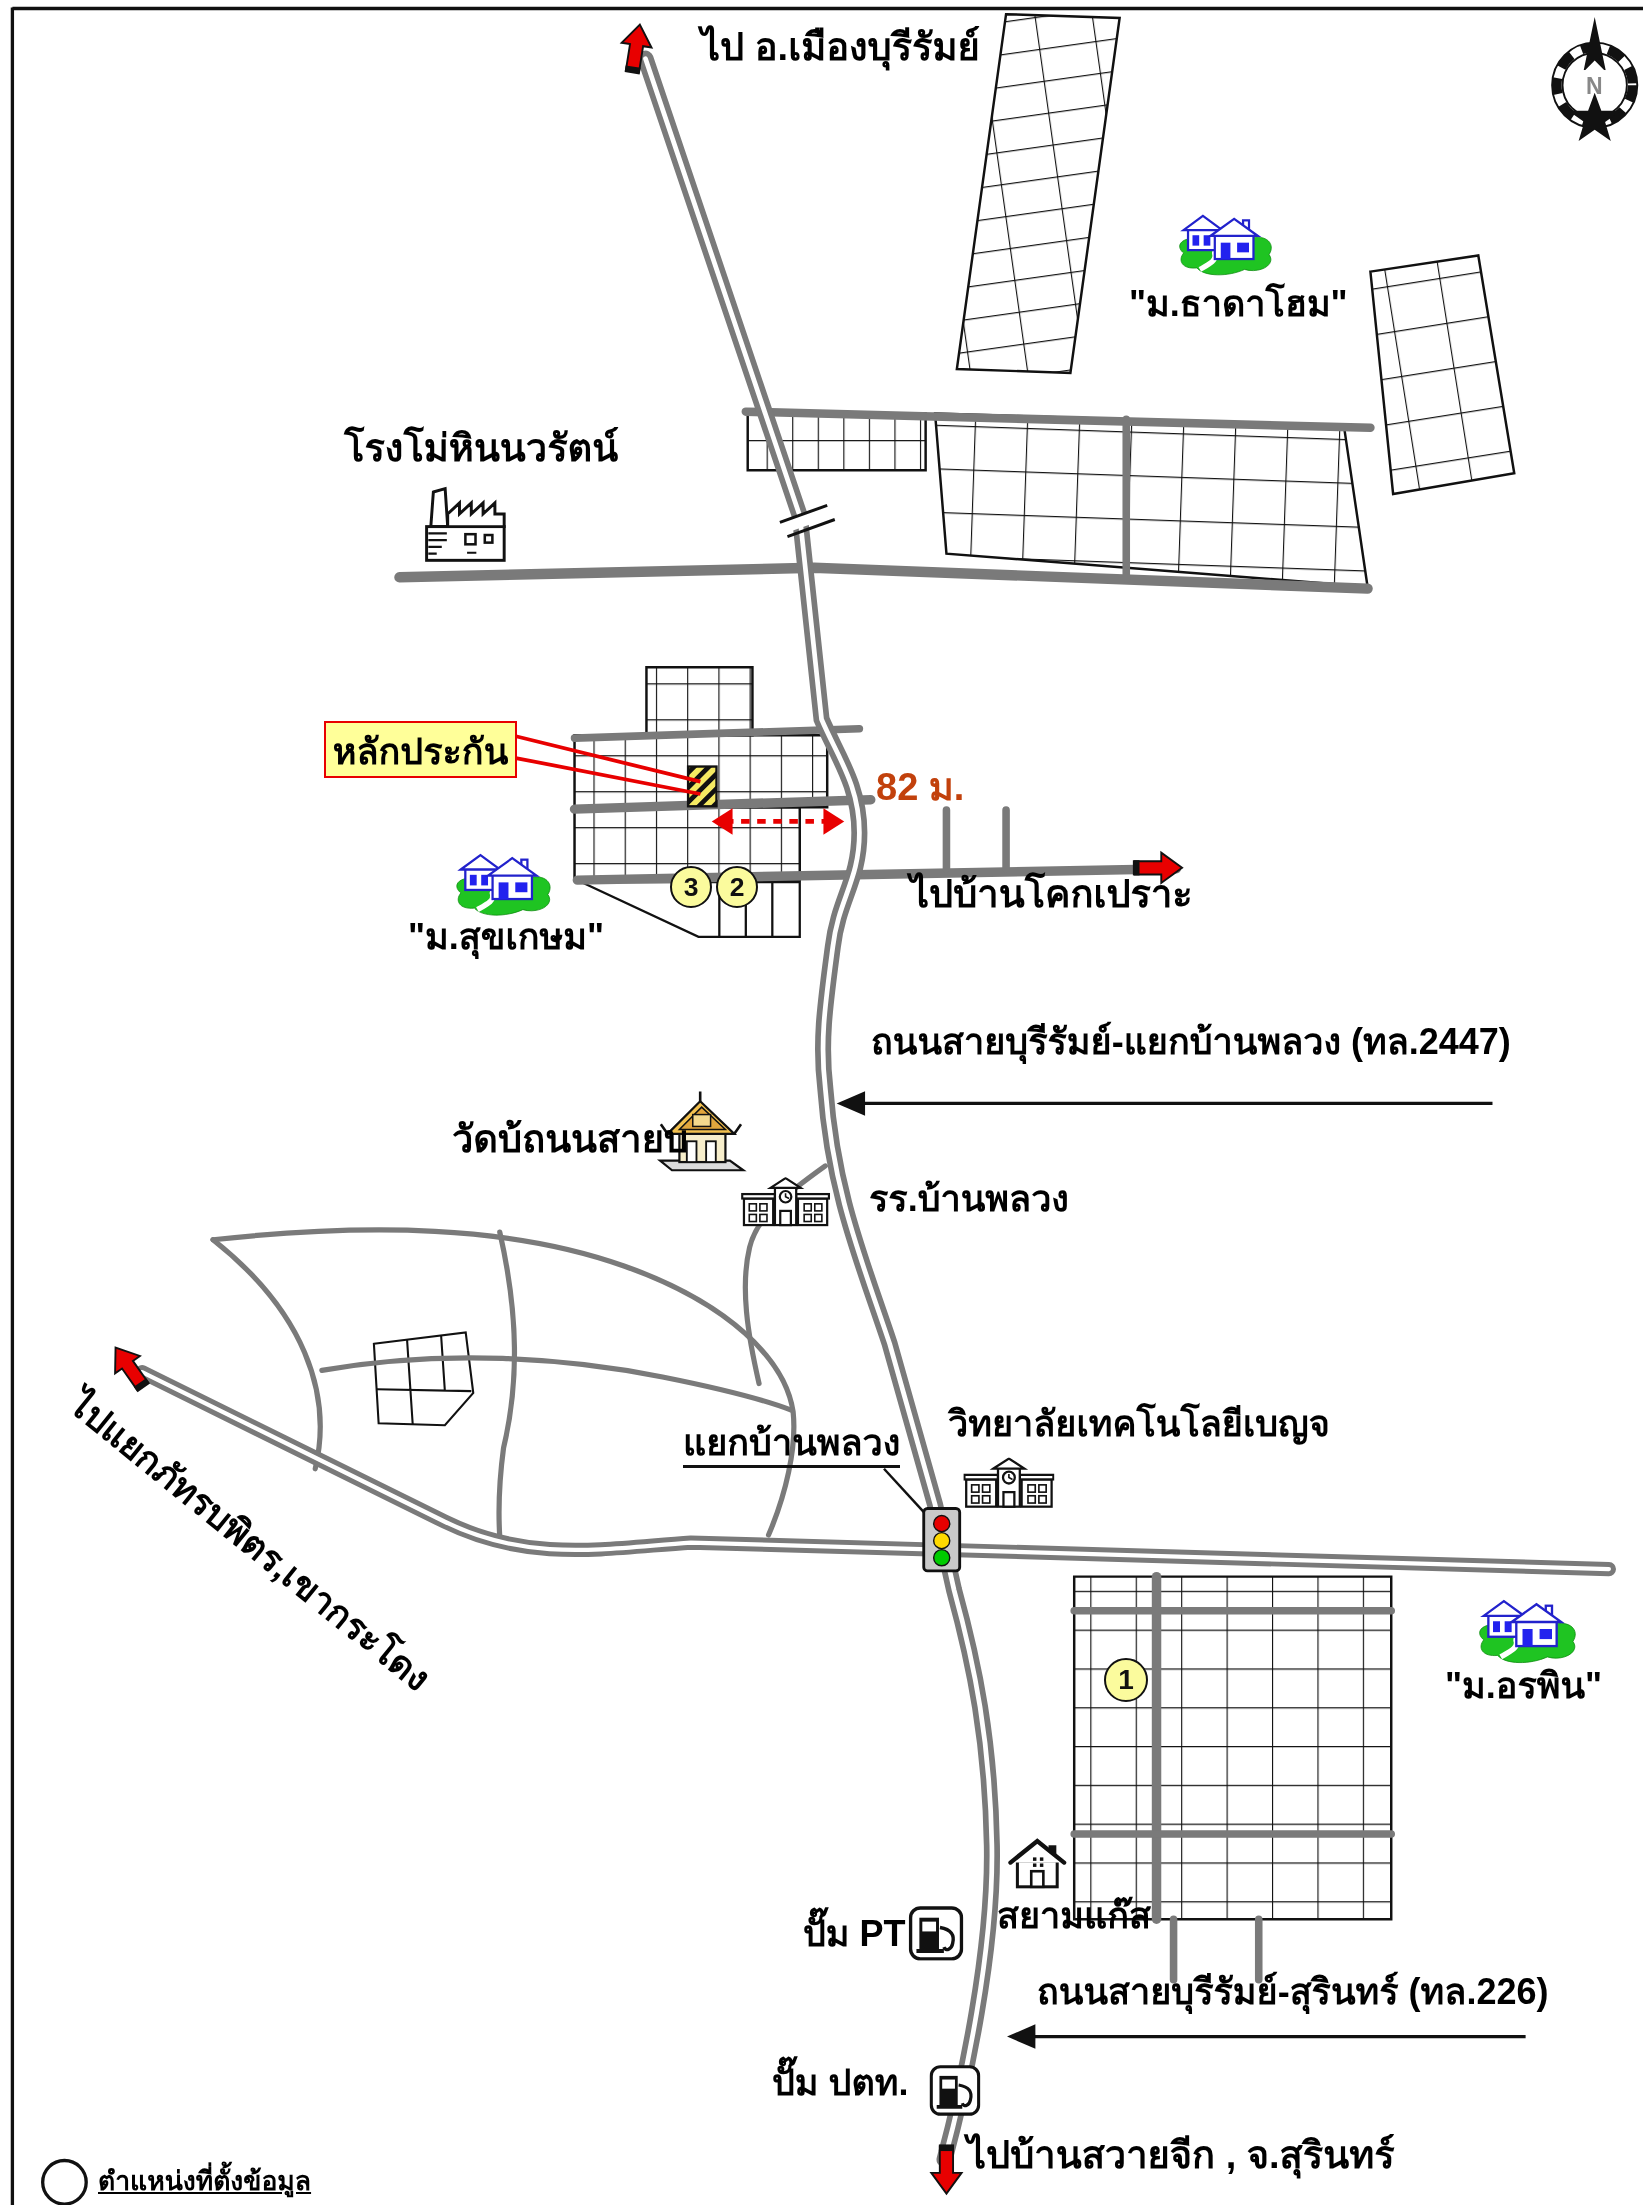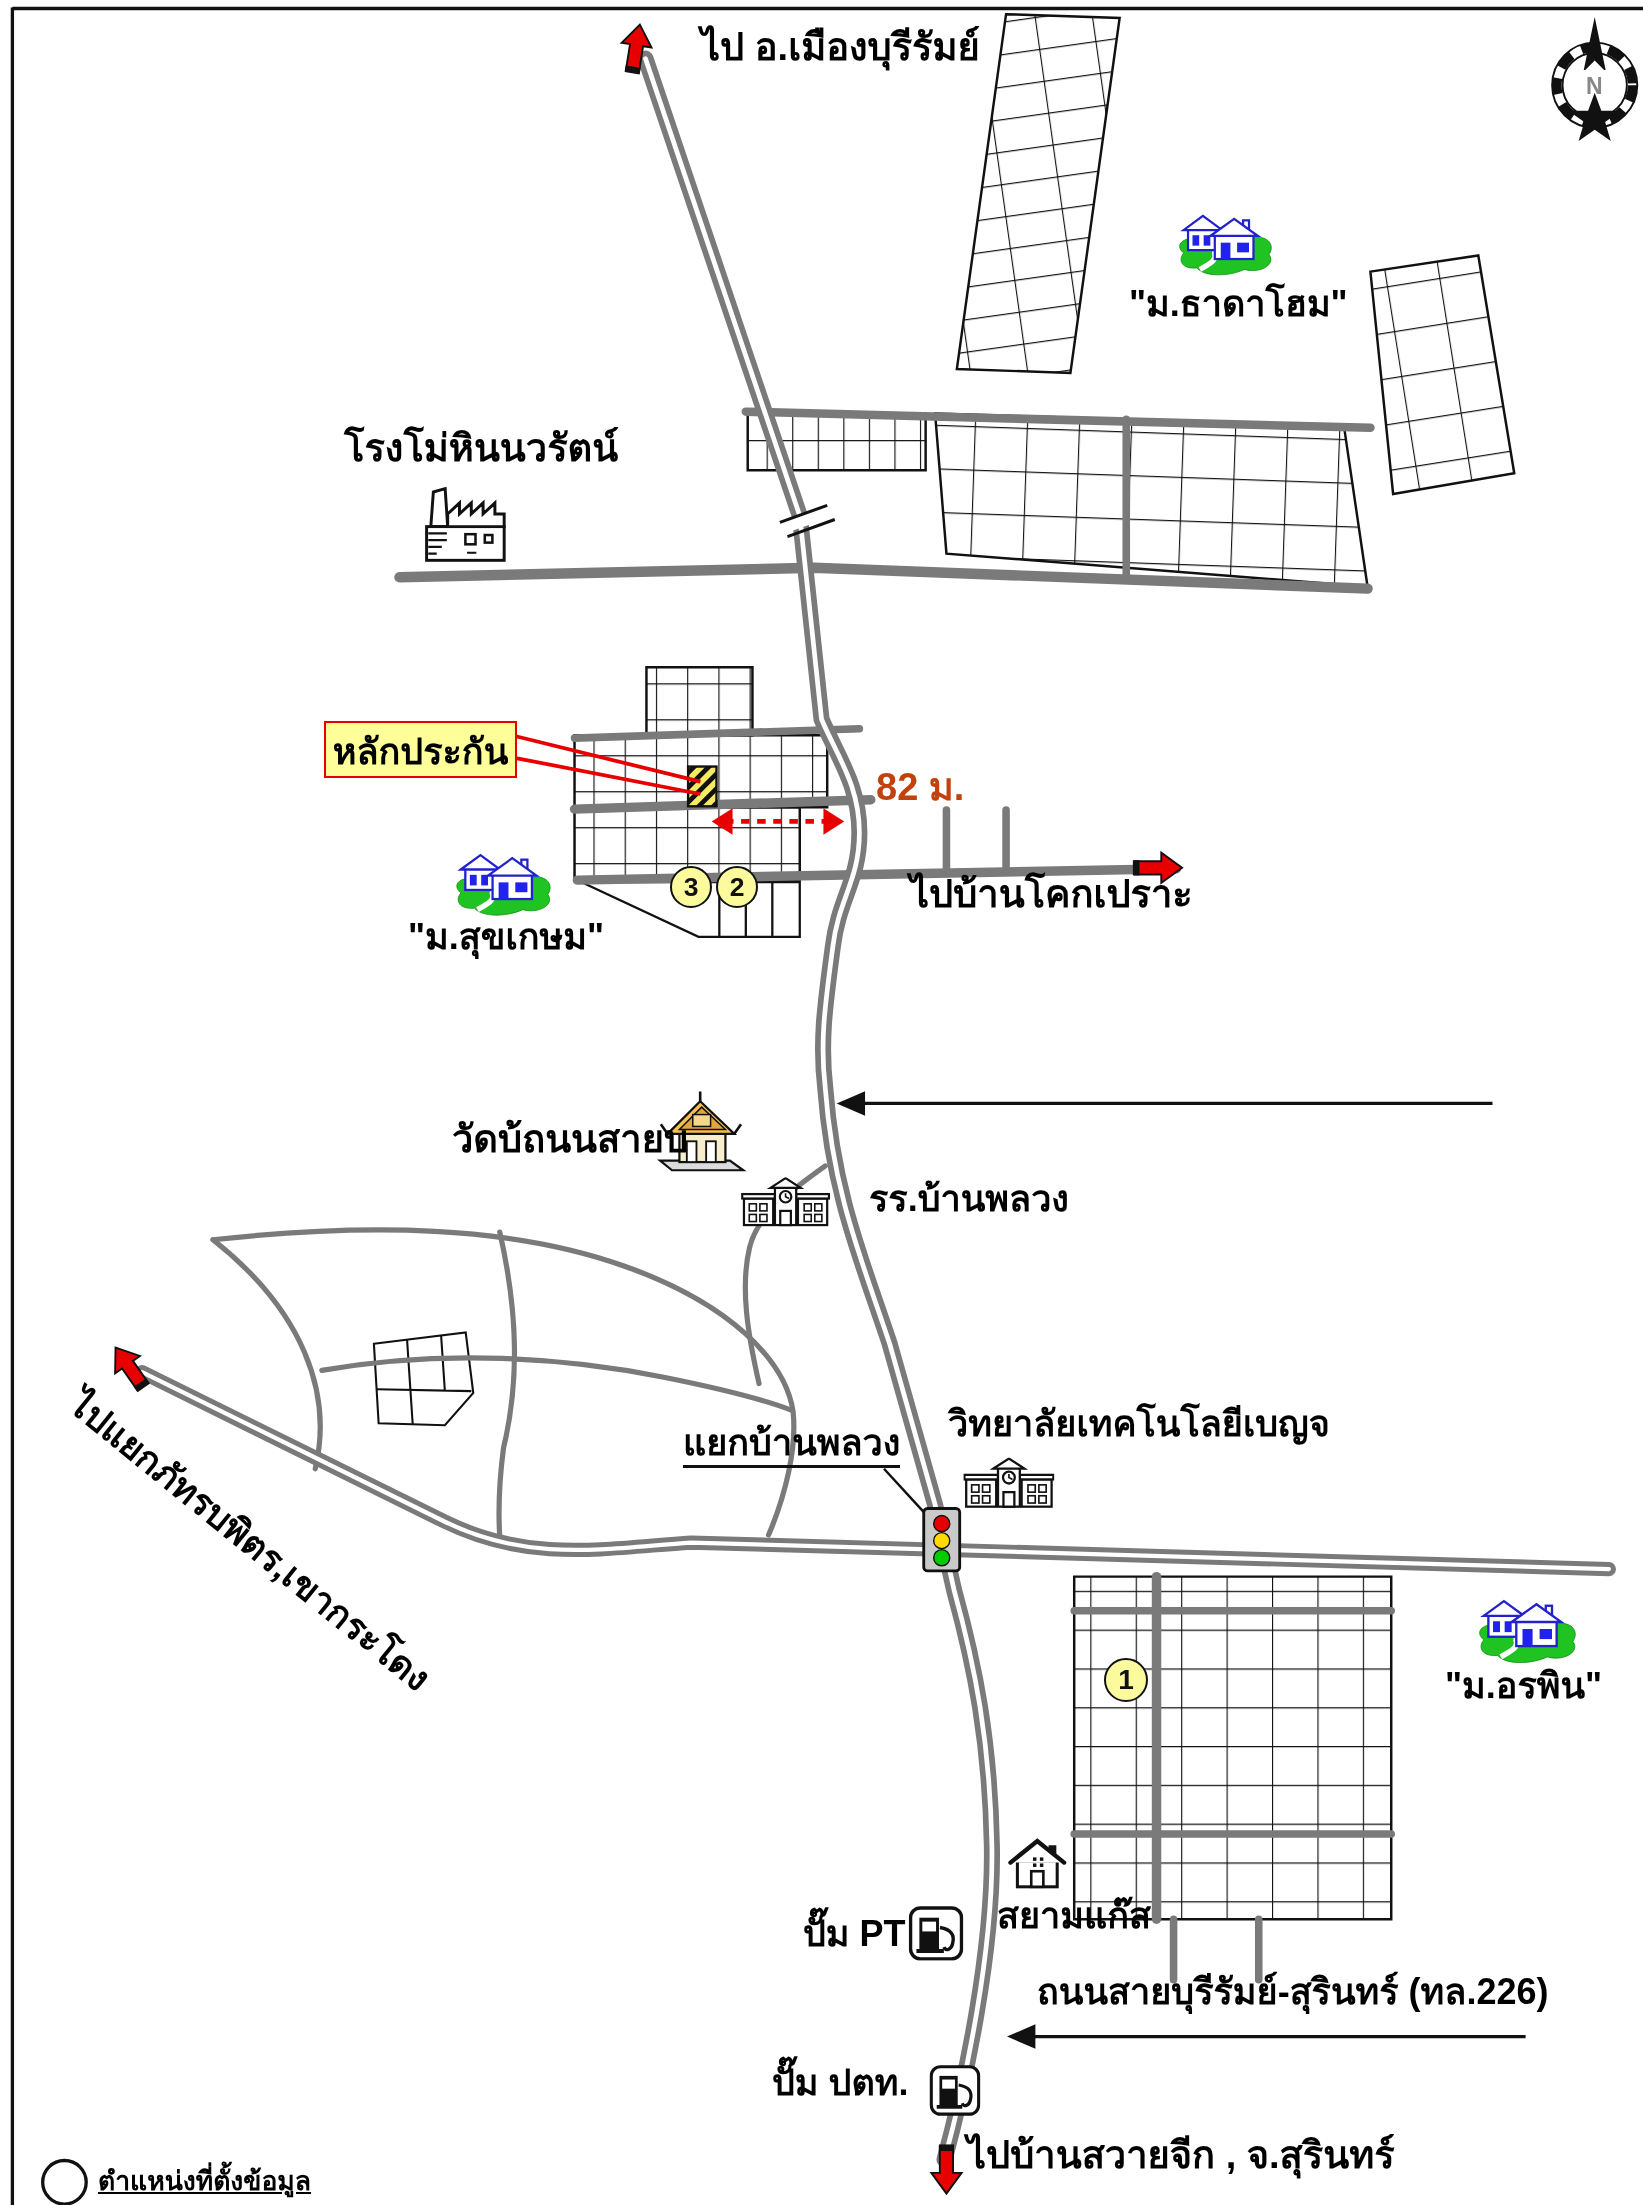--- a/index.html
+++ b/index.html
@@ -265,20 +265,21 @@
 <div class="callout-box" style="left:324px;top:721px;width:189px;height:53px;font-size:36px;">
   <span>หลักประกัน</span>
 </div>
 <div class="lbl red" style="left:876px;top:767px;font-size:38px;">82 ม.</div>
 
 <div class="marker" style="left:670px;top:866px;width:38px;height:38px;font-size:26.5px;">3</div>
 <div class="marker" style="left:716px;top:866px;width:38px;height:38px;font-size:26.5px;">2</div>
 
 <div class="lbl" style="left:408px;top:917px;font-size:36px;">"ม.สุขเกษม"</div>
 <div class="lbl" style="left:910px;top:874px;font-size:38px;text-align:center;">ไปบ้านโคกเปราะ</div>
+<div class="lbl" style="left:871px;top:1022px;font-size:36px;">ถนนสายบุรีรัมย์-แยกบ้านพลวง (ทล.2447)</div>
 <div class="lbl" style="left:452px;top:1119px;font-size:38px;">วัดบ้ถนนสายบ</div>
 <div class="lbl" style="left:869px;top:1179px;font-size:36px;">รร.บ้านพลวง</div>
 <div class="lbl rot" style="left:87px;top:1384px;font-size:36px;transform:rotate(39deg);">ไปแยกภัทรบพิตร,เขากระโดง</div>
 <div class="lbl underlined" style="left:683px;top:1423px;font-size:36px;">แยกบ้านพลวง</div>
 <div class="lbl" style="left:948px;top:1404px;font-size:36px;">วิทยาลัยเทคโนโลยีเบญจ</div>
 
 <div class="marker" style="left:1104px;top:1658px;width:40px;height:40px;font-size:28px;">1</div>
 <div class="lbl" style="left:1445px;top:1666px;font-size:36px;">"ม.อรพิน"</div>
 
 <div class="lbl" style="left:997px;top:1896px;font-size:36px;">สยามแก๊ส</div>

